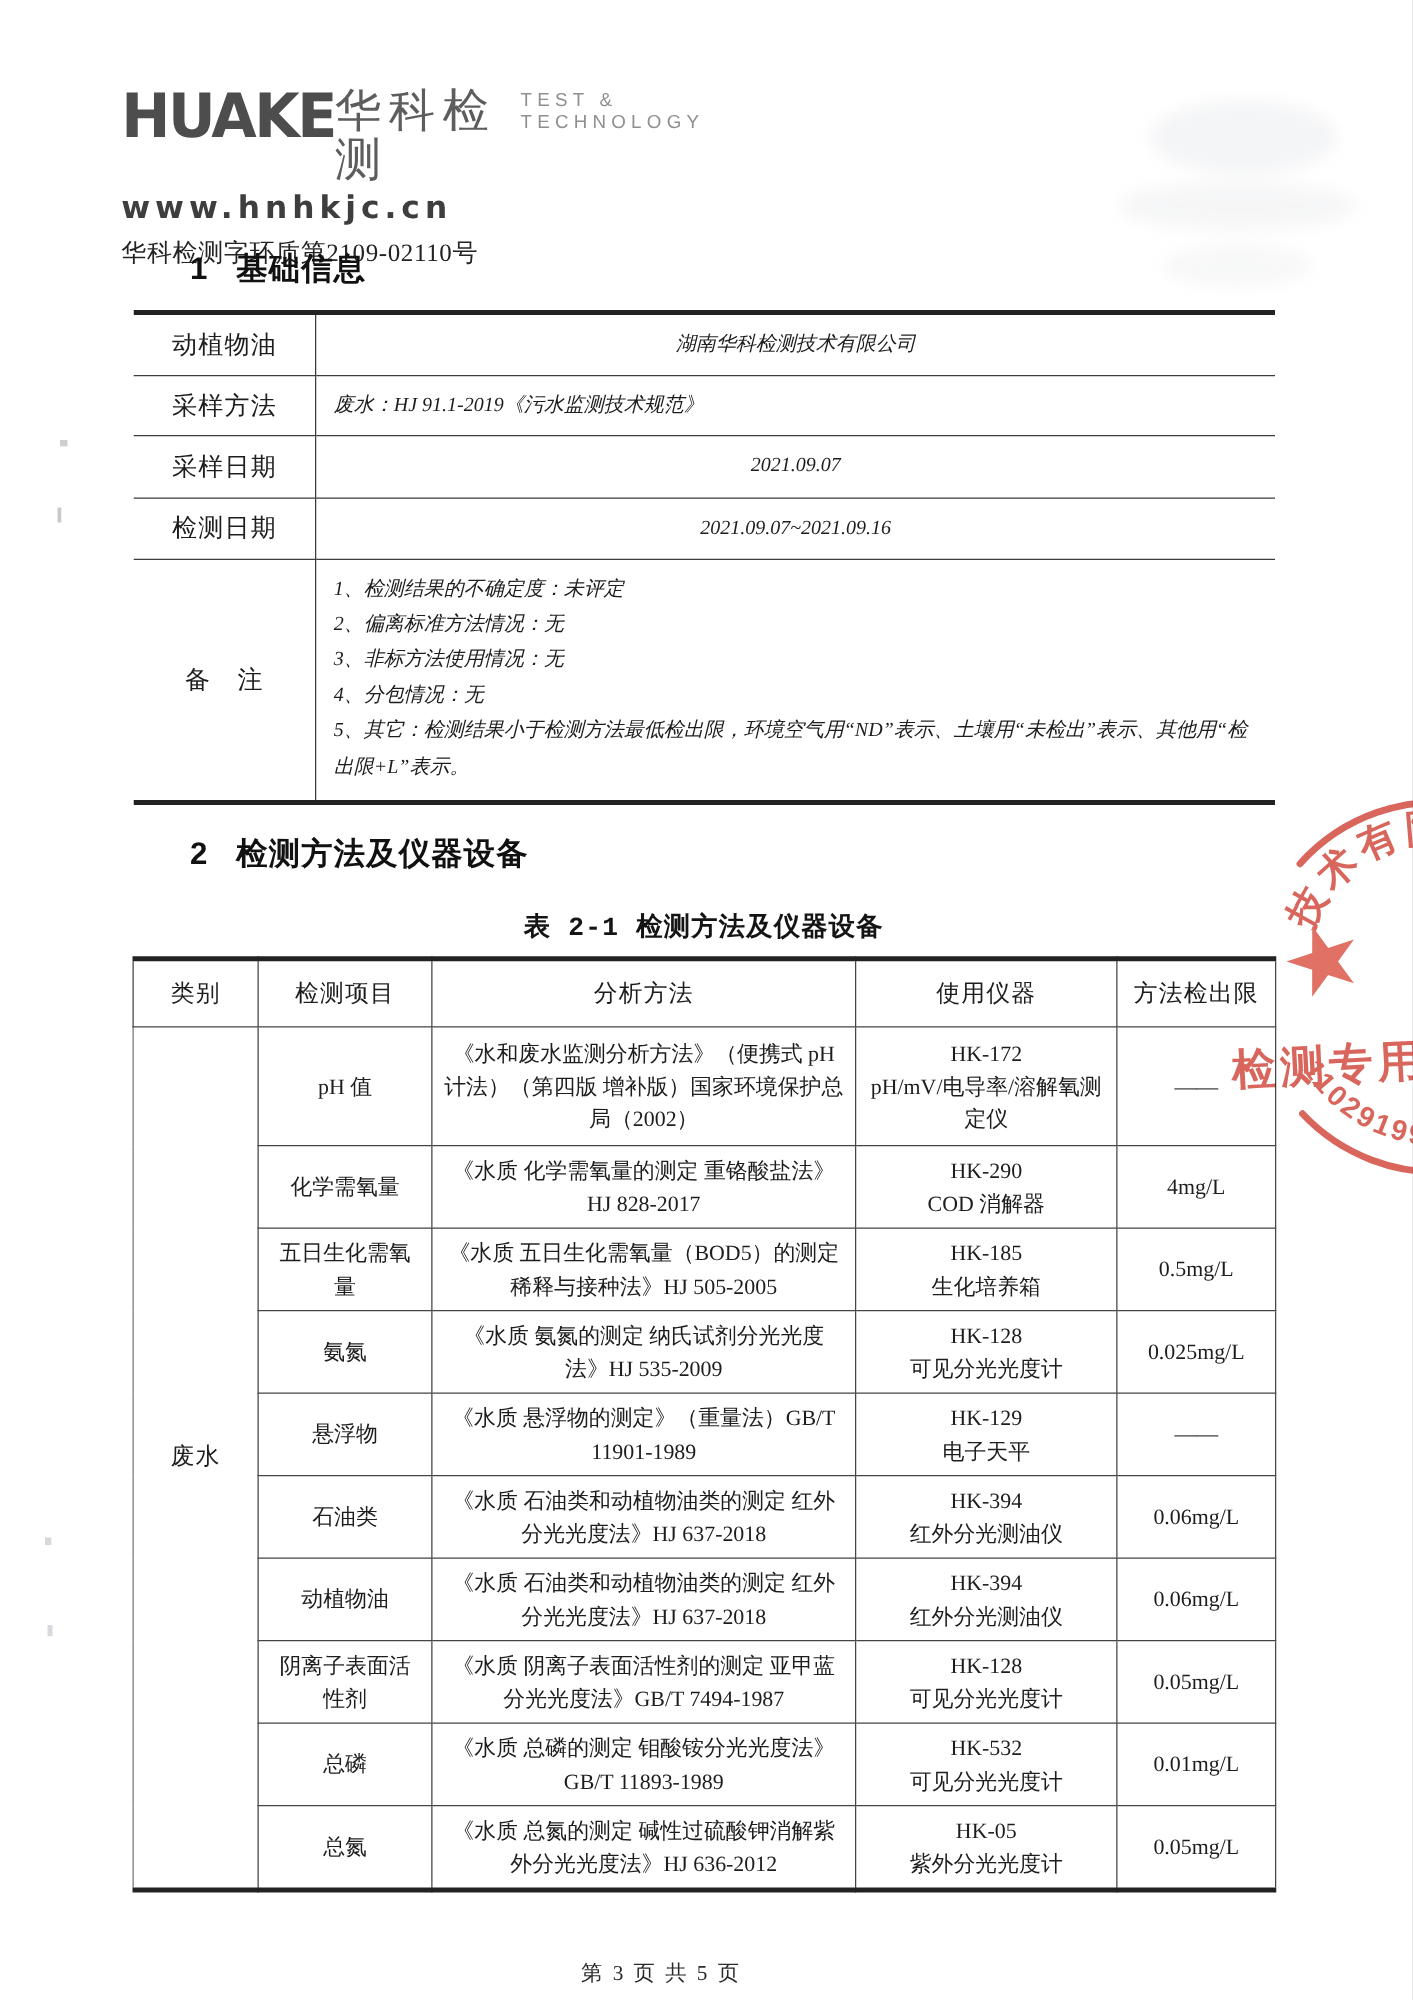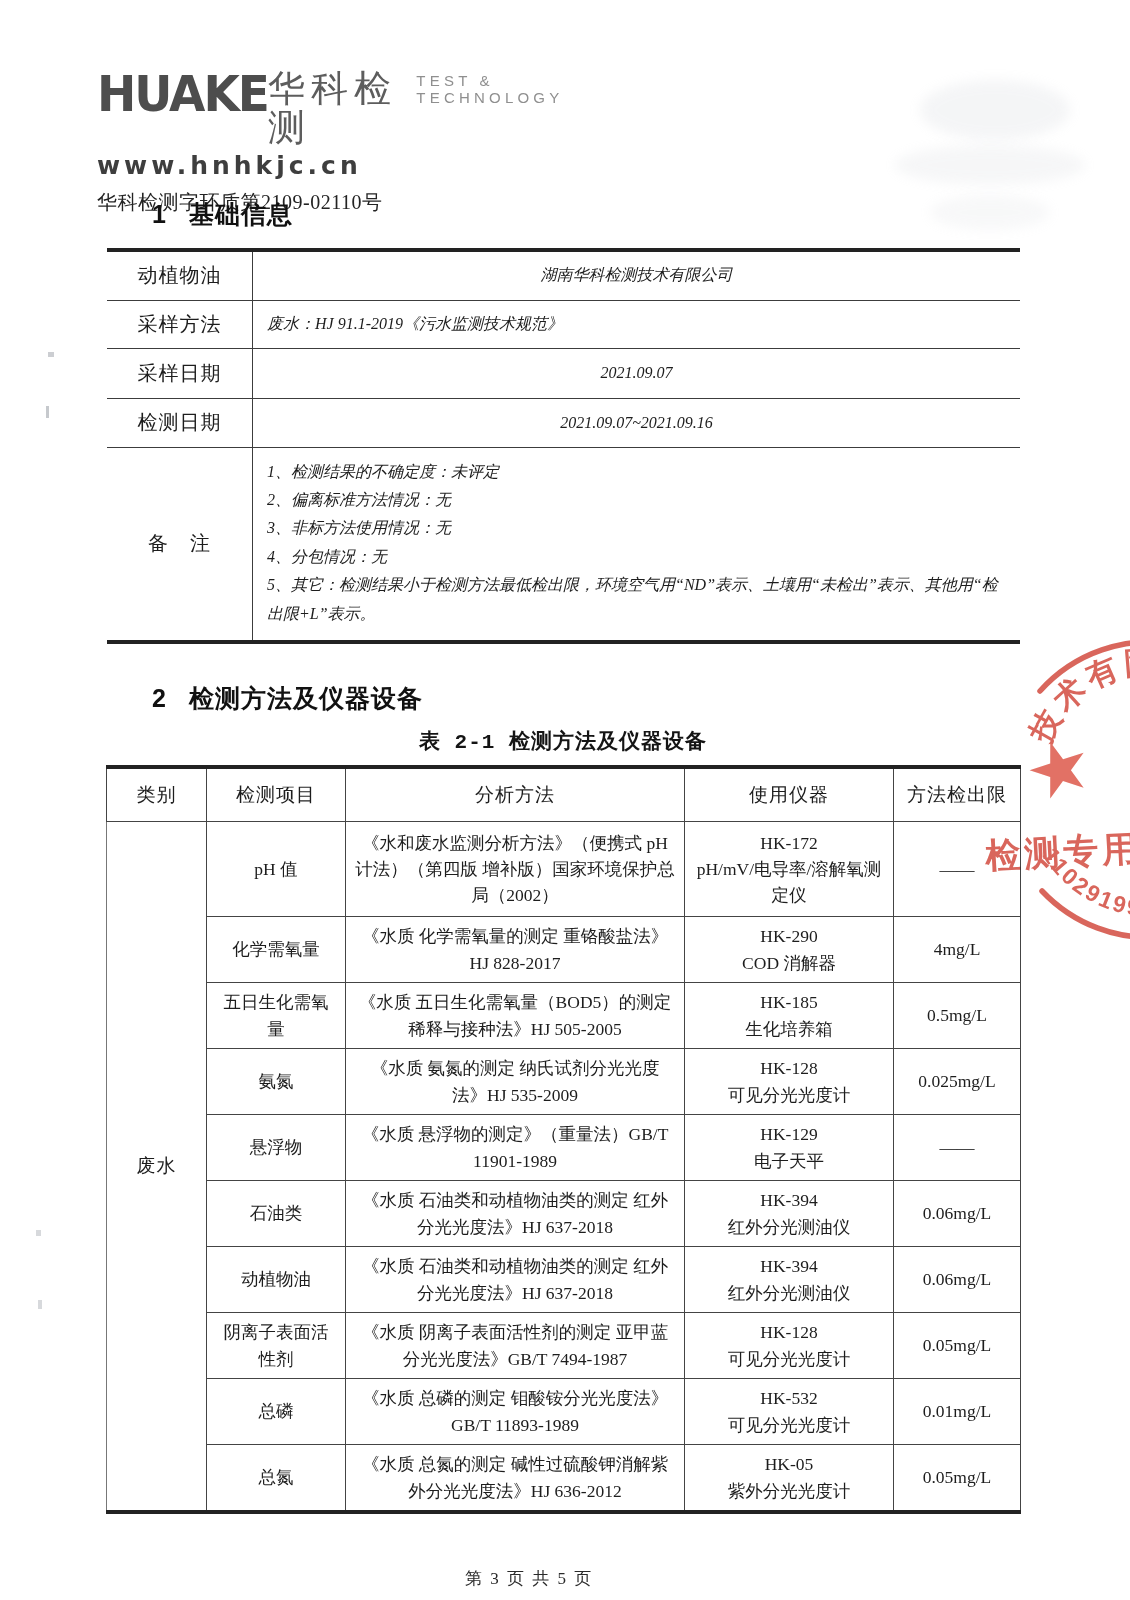--- a/index.html
+++ b/index.html
@@ -31,21 +31,21 @@
   }
   .doc-number{font-size:20px;color:#232323;margin-top:9px;letter-spacing:0.5px;}
   
   .sec-title{
     position:absolute;left:152px;
     font-family:"Liberation Sans",sans-serif;font-weight:bold;
     font-size:25px;color:#111;letter-spacing:1px;
   }
   .sec-title .no{margin-right:22px;}
   #sec1-title{top:198px;}
-  #sec2-title{top:666px;margin-top:16px;}
+  #sec2-title{top:666px;}
   .tbl-caption{
     position:absolute;left:106px;top:727px;width:914px;text-align:center;
     font-family:Liberation Mono, monospace;font-weight:bold;
     font-size:21px;color:#141414;letter-spacing:1px;
   }
   
   .info-table{
     position:absolute;left:107px;top:248px;width:913px;
     border-collapse:collapse;table-layout:fixed;
     border-top:4px solid #222;border-bottom:4px solid #222;

